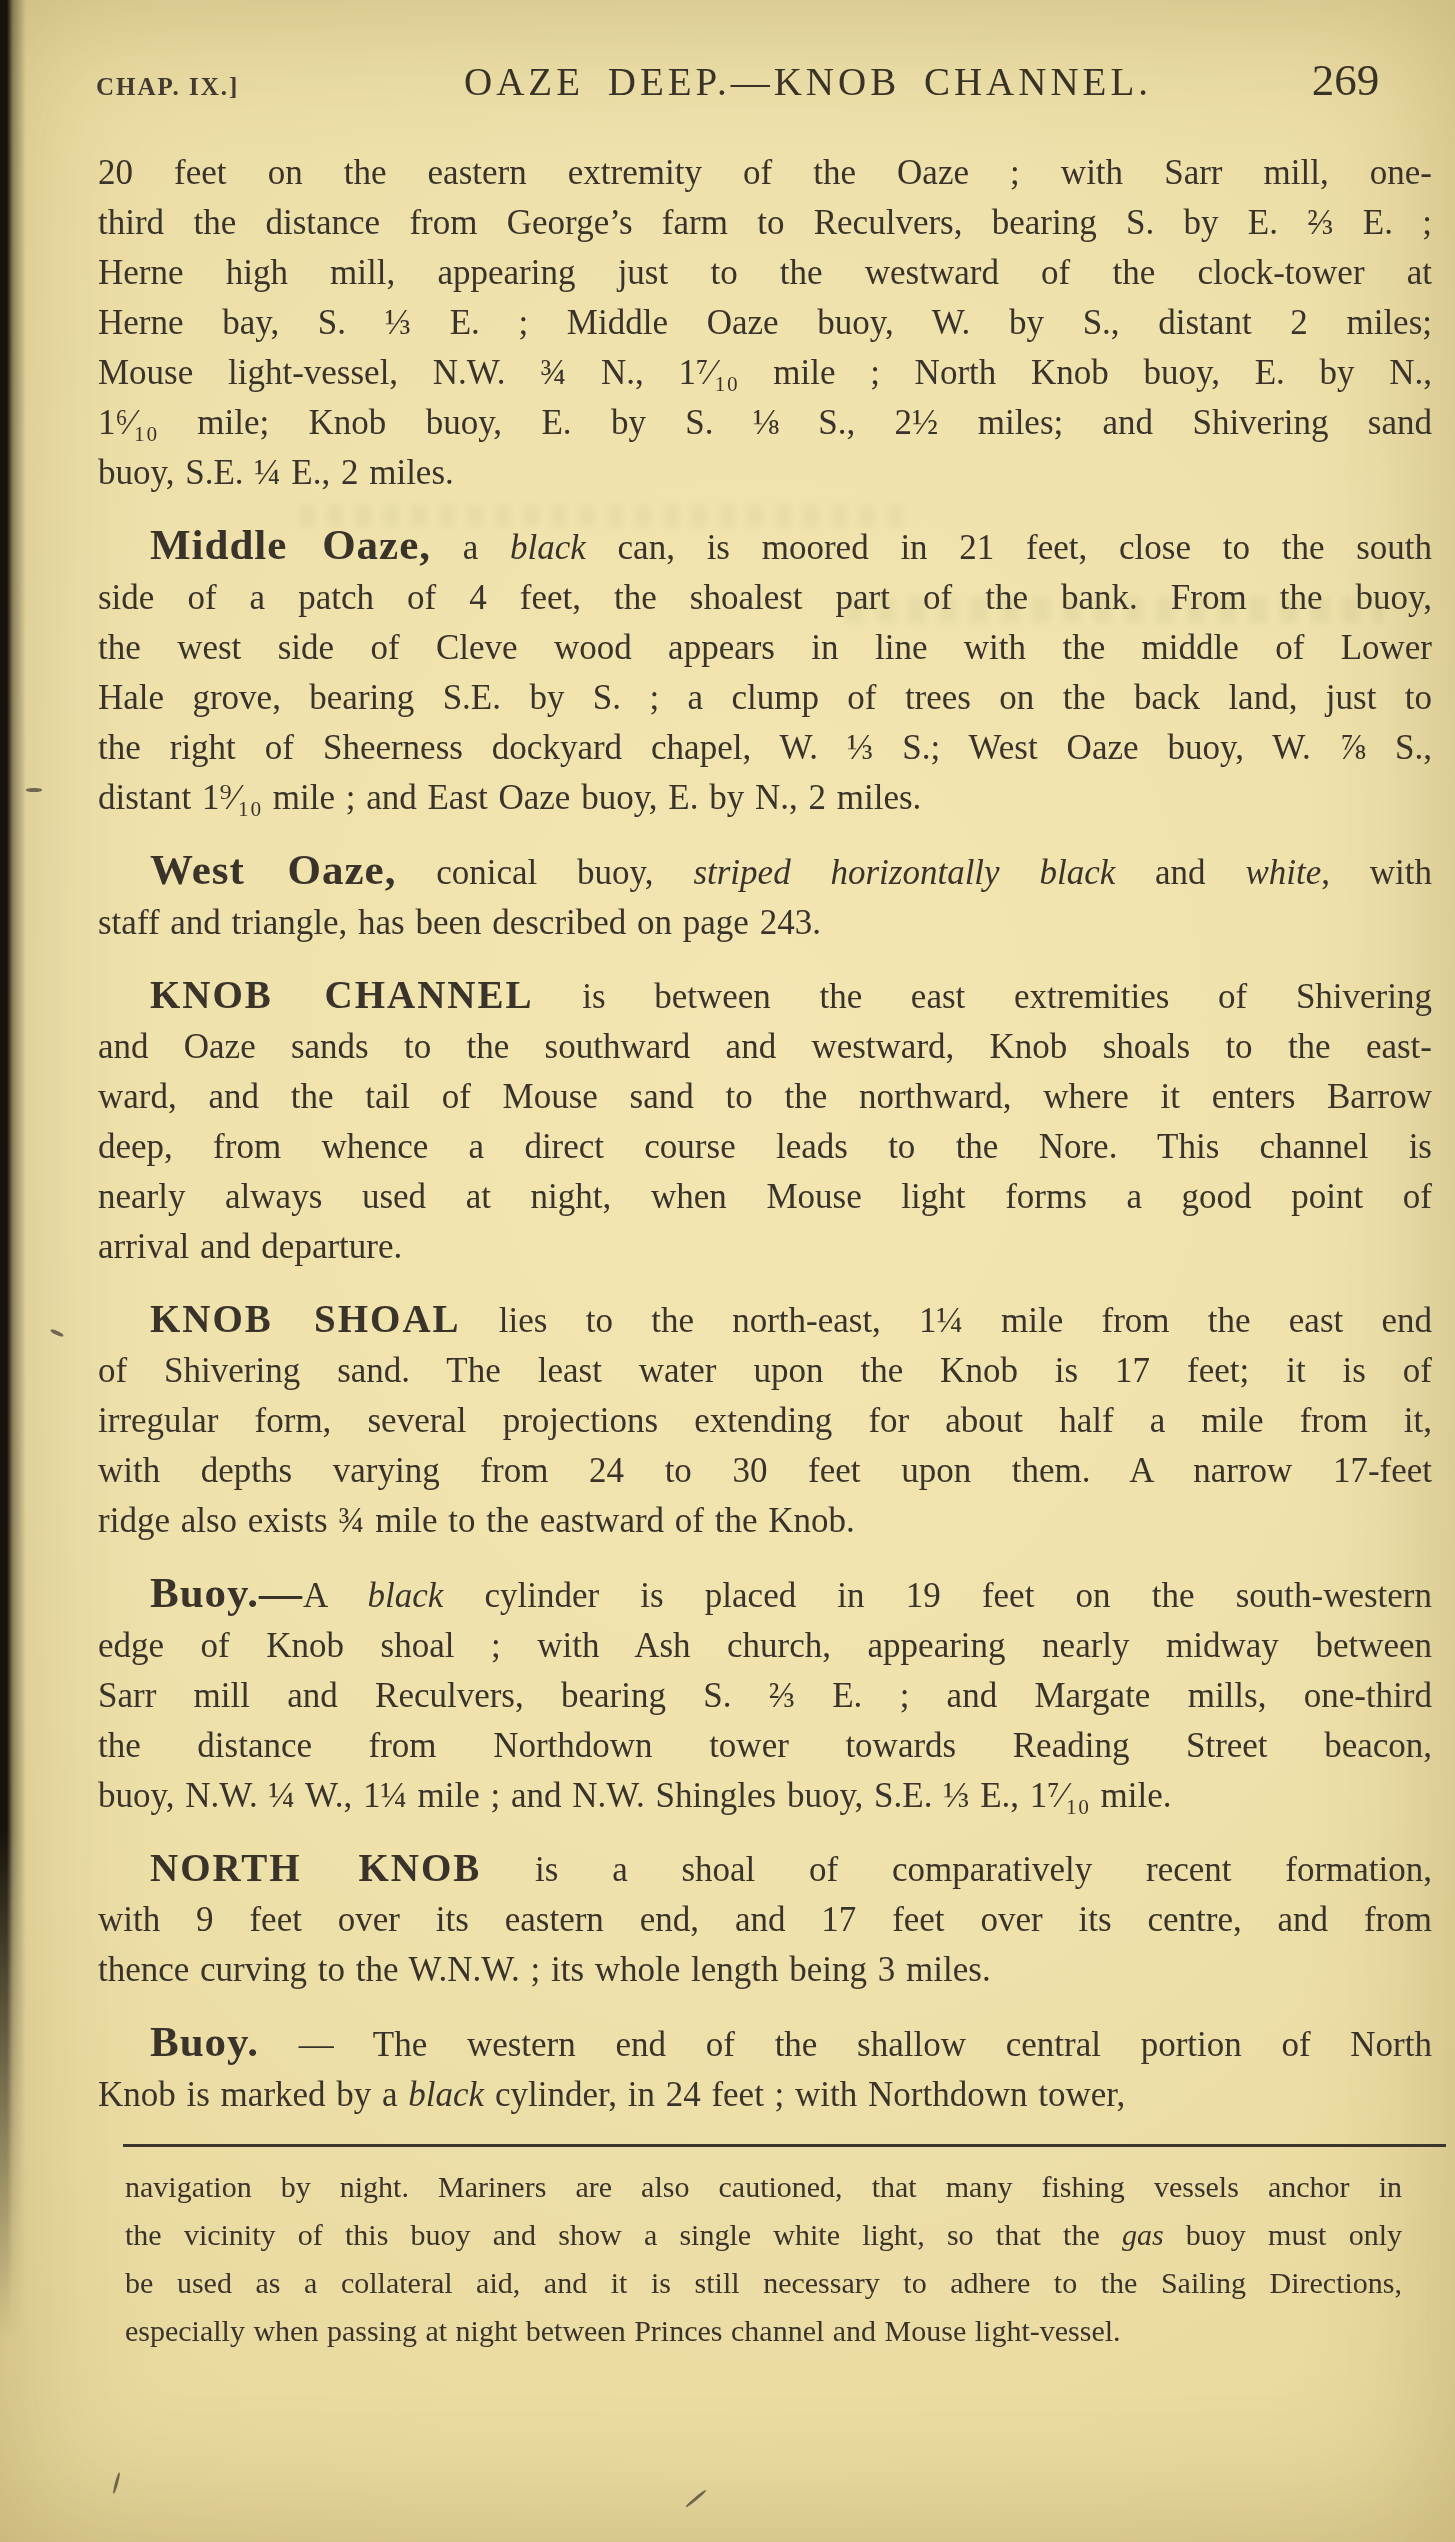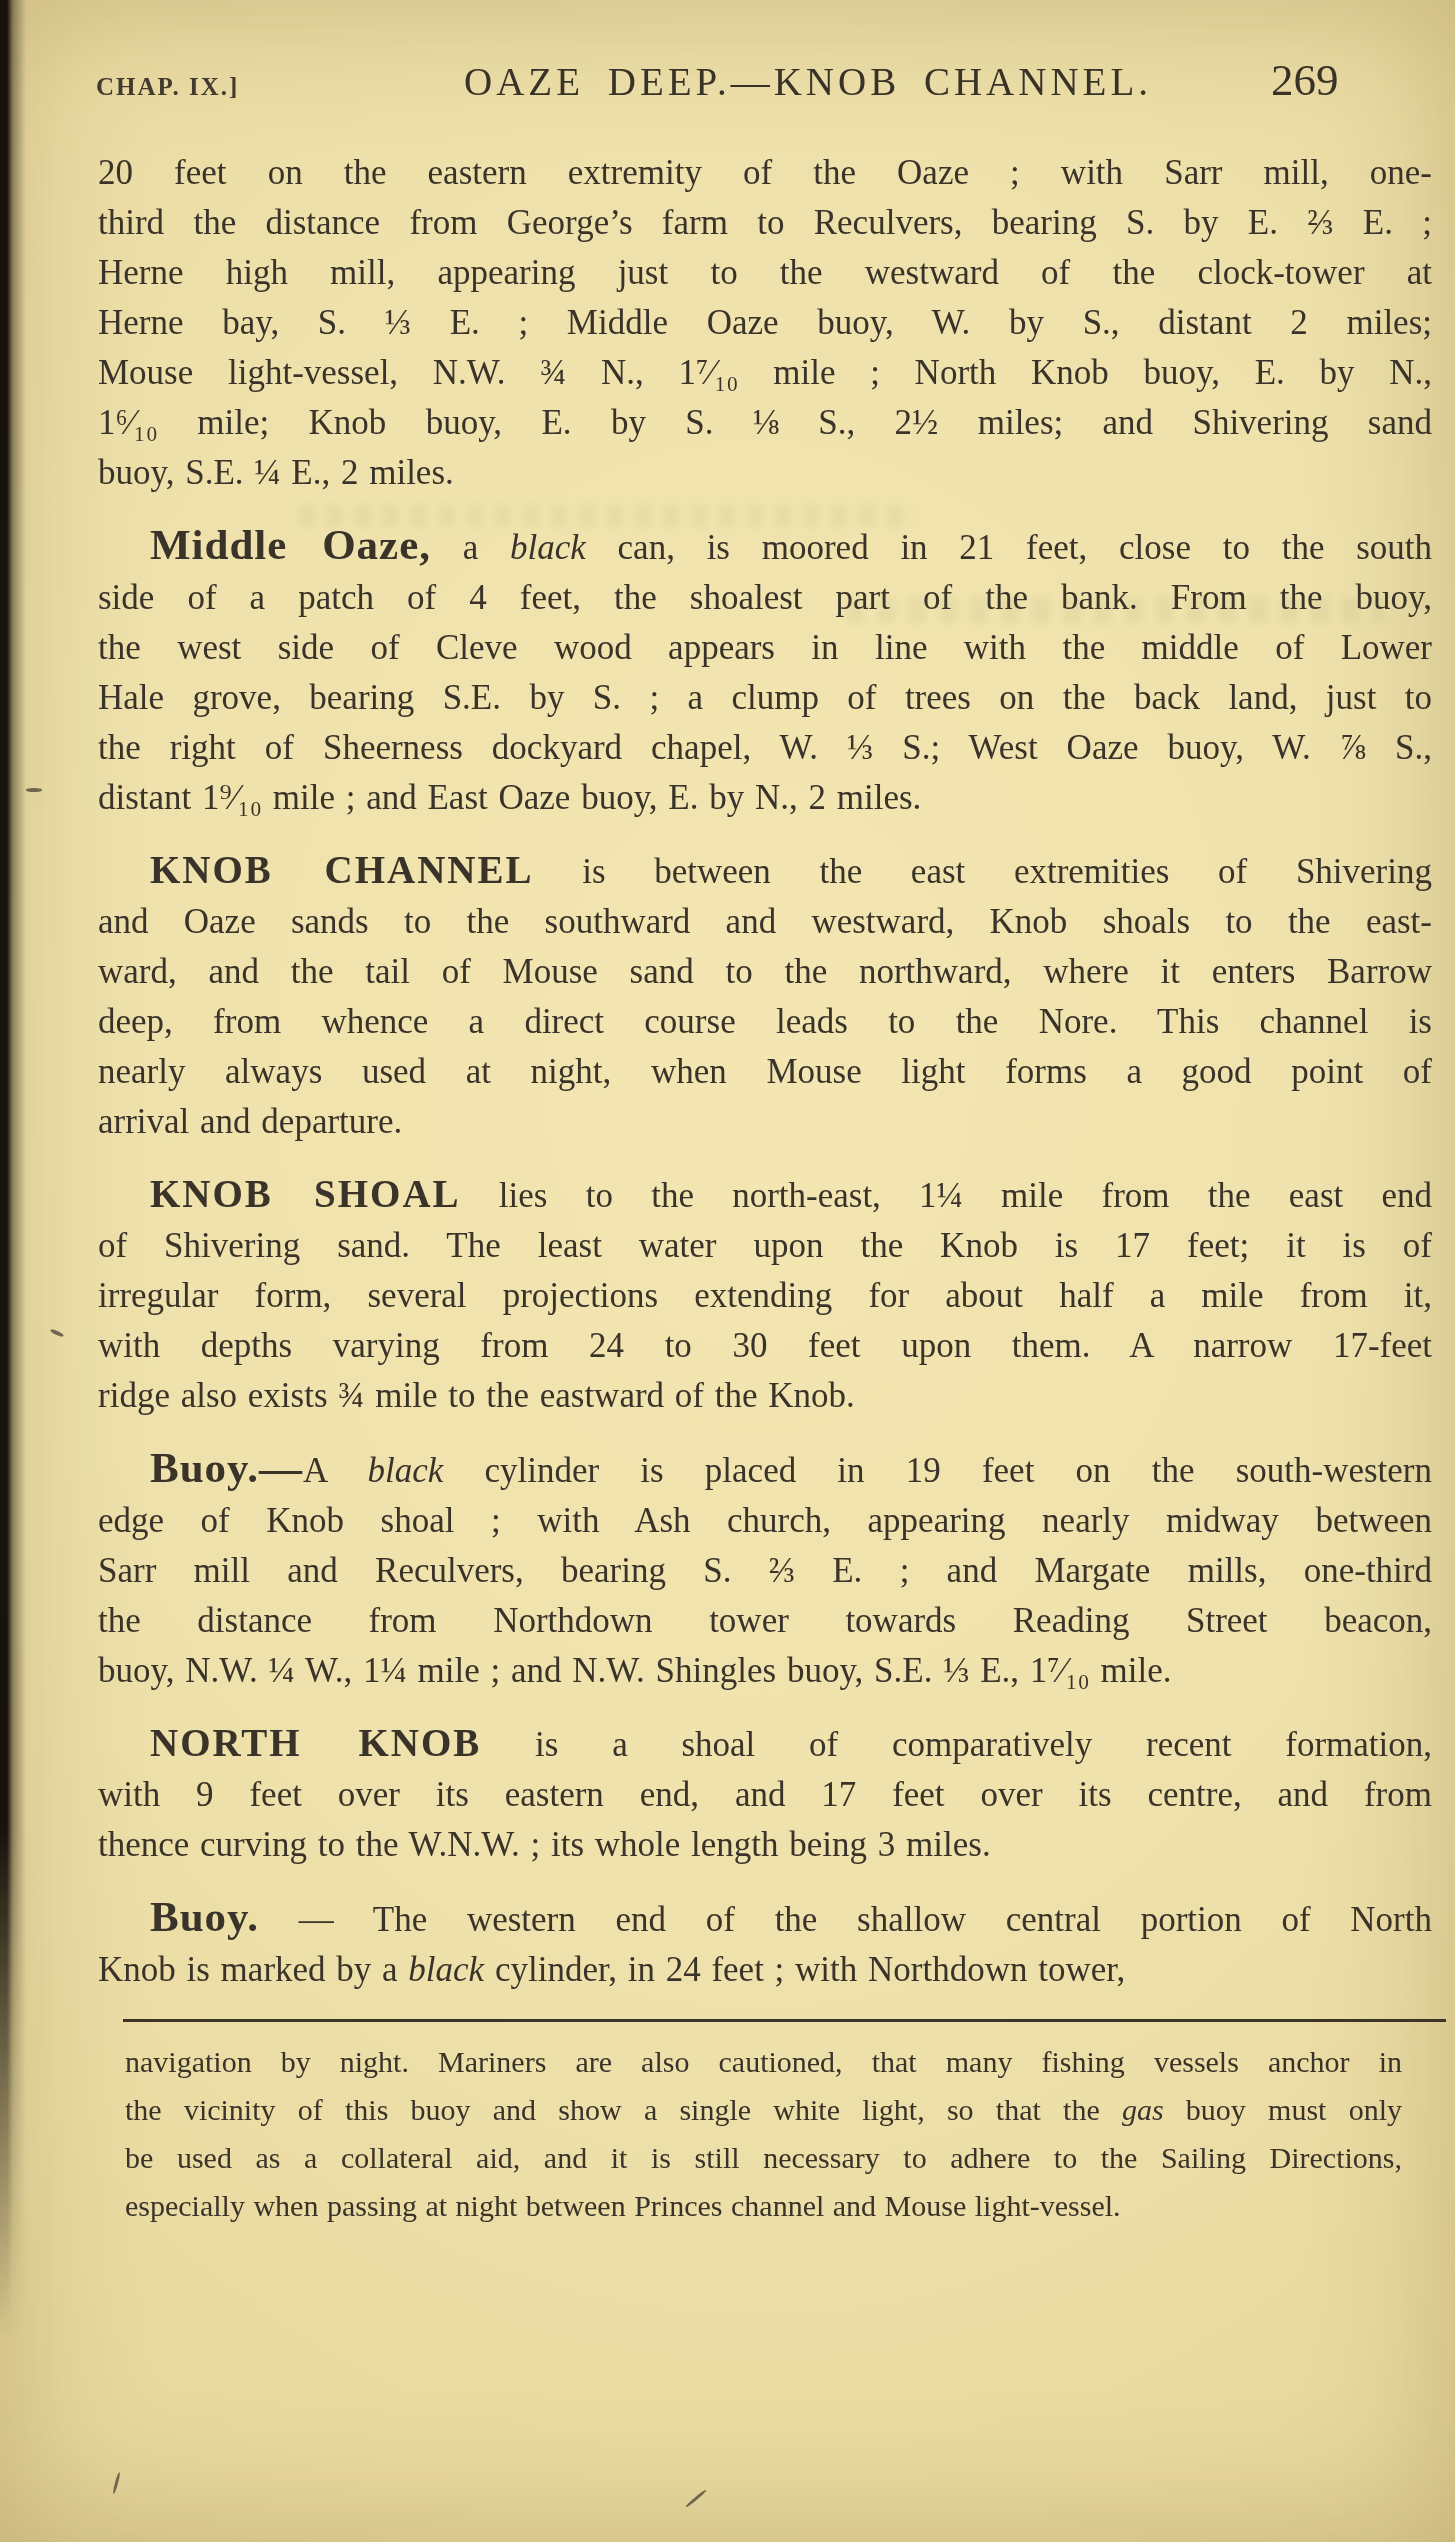--- a/index.html
+++ b/index.html
@@ -13,21 +13,21 @@
   }
   .left-edge {
     position:absolute; left:0; top:0; bottom:0; width:26px;
     background:linear-gradient(90deg, #17120b 0px, #17120b 7px, rgba(23,18,11,.40) 13px, rgba(23,18,11,0) 26px);
     -webkit-mask-image:linear-gradient(180deg,#000 0%,#000 72%,transparent 92%);
     mask-image:linear-gradient(180deg,#000 0%,#000 72%,transparent 92%);
   }
   .header { display:flex; align-items:baseline; padding:54px 36px 0 96px; }
   .chap   { font-size:25px; letter-spacing:2px; width:249px; font-weight:bold; color:#433b30; }
   .title  { flex:1; text-align:center; font-size:39px; letter-spacing:4px; word-spacing:10px; white-space:nowrap; color:#393227; }
-  .pagenum{ font-size:45px; width:149px; text-align:left; color:#393227; }
+  .pagenum{ font-size:45px; width:149px; text-align:center; color:#393227; }
 
   .content { padding:42px 24px 0 98px; }
   p { margin:0 0 22px 0; font-size:35px; line-height:50px; }
   p.sec { margin-top:14px; }
   .line { display:block; text-align:justify; text-align-last:justify; word-spacing:2px; }
   .line.pl { text-align-last:left; }
   .line.ind { padding-left:52px; }
   .lead { font-weight:bold; font-size:43px; letter-spacing:1px; }
   .caps { font-weight:bold; font-size:39px; letter-spacing:2px; }
   .i { font-style:italic; }
@@ -76,20 +76,24 @@
         <span class="line pl"><span>buoy, S.E. ¼ E., 2 miles.</span></span>
       </p>
       <p>
         <span class="line ind"><span class="lead">Middle Oaze,</span><span> a </span><span class="i">black</span><span> can, is moored in 21 feet, close to the south</span></span>
         <span class="line"><span>side of a patch of 4 feet, the shoalest part of the bank. From the buoy,</span></span>
         <span class="line"><span>the west side of Cleve wood appears in line with the middle of Lower</span></span>
         <span class="line"><span>Hale grove, bearing S.E. by S. ; a clump of trees on the back land, just to</span></span>
         <span class="line"><span>the right of Sheerness dockyard chapel, W. ⅓ S.; West Oaze buoy, W. ⅞ S.,</span></span>
         <span class="line pl"><span>distant 1⁹⁄₁₀ mile ; and East Oaze buoy, E. by N., 2 miles.</span></span>
       </p>
+      <p>
+        <span class="line ind"><span class="lead">West Oaze,</span><span> conical buoy, </span><span class="i">striped horizontally black</span><span> and </span><span class="i">white</span><span>, with</span></span>
+        <span class="line pl"><span>staff and triangle, has been described on page 243.</span></span>
+      </p>
       <p class="sec">
         <span class="line ind"><span class="caps">KNOB CHANNEL</span><span> is between the east extremities of Shivering</span></span>
         <span class="line"><span>and Oaze sands to the southward and westward, Knob shoals to the east-</span></span>
         <span class="line"><span>ward, and the tail of Mouse sand to the northward, where it enters Barrow</span></span>
         <span class="line"><span>deep, from whence a direct course leads to the Nore. This channel is</span></span>
         <span class="line"><span>nearly always used at night, when Mouse light forms a good point of</span></span>
         <span class="line pl"><span>arrival and departure.</span></span>
       </p>
       <p class="sec">
         <span class="line ind"><span class="caps">KNOB SHOAL</span><span> lies to the north-east, 1¼ mile from the east end</span></span>

